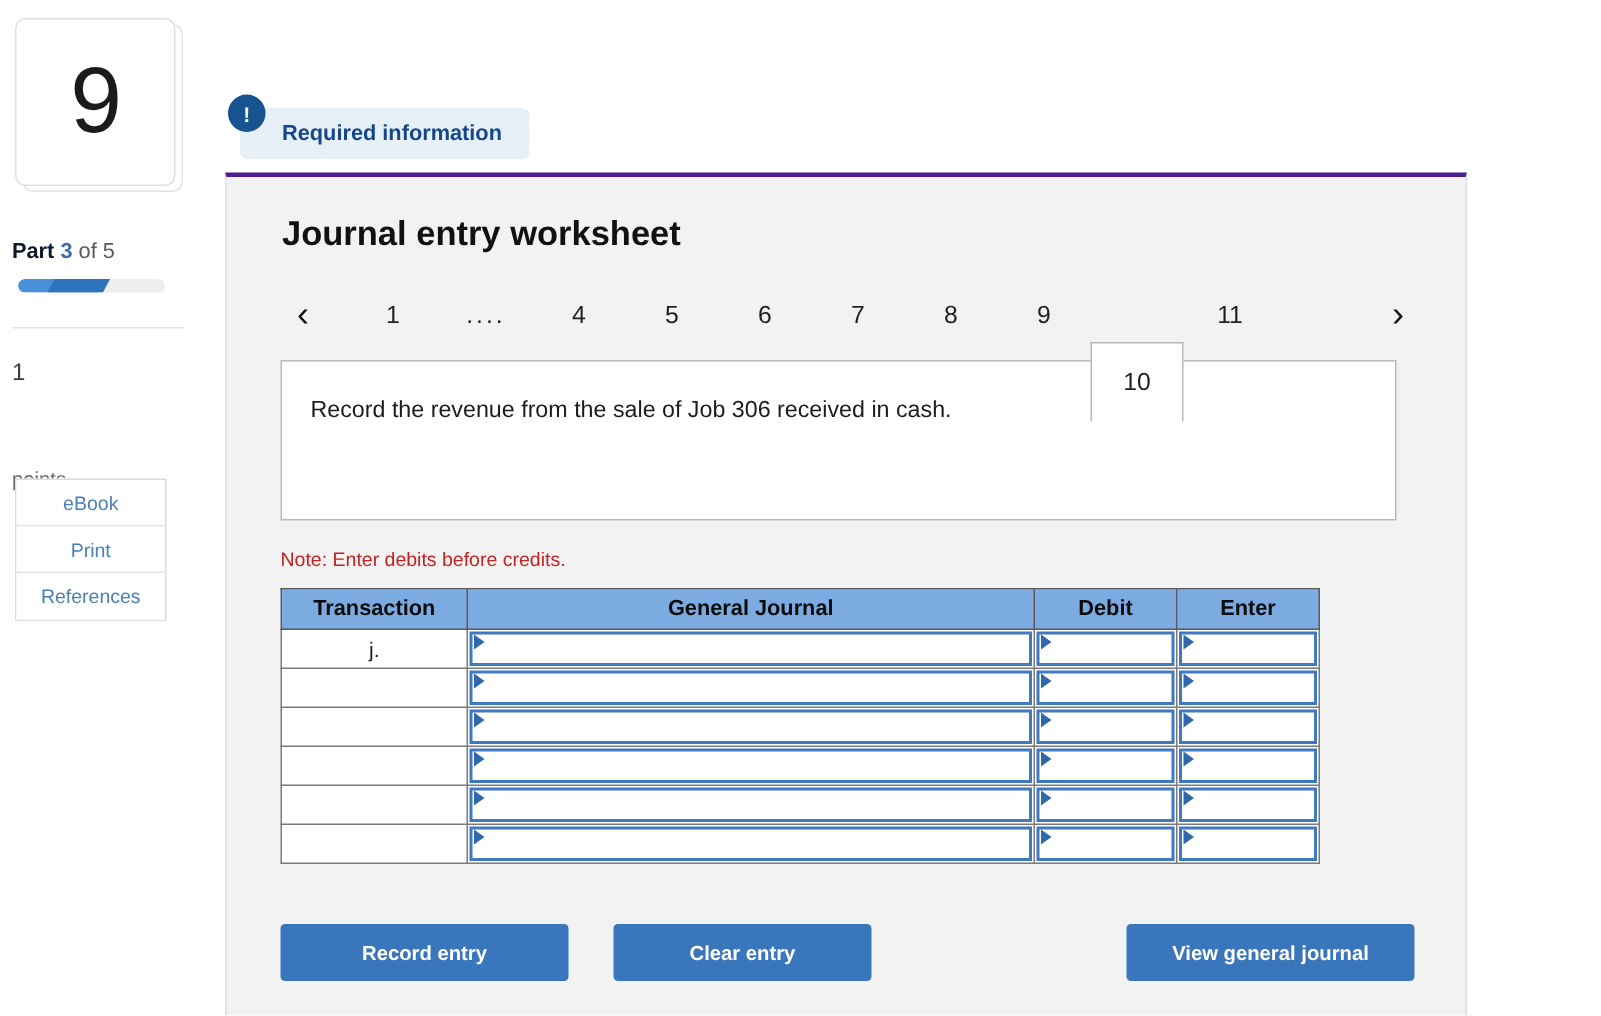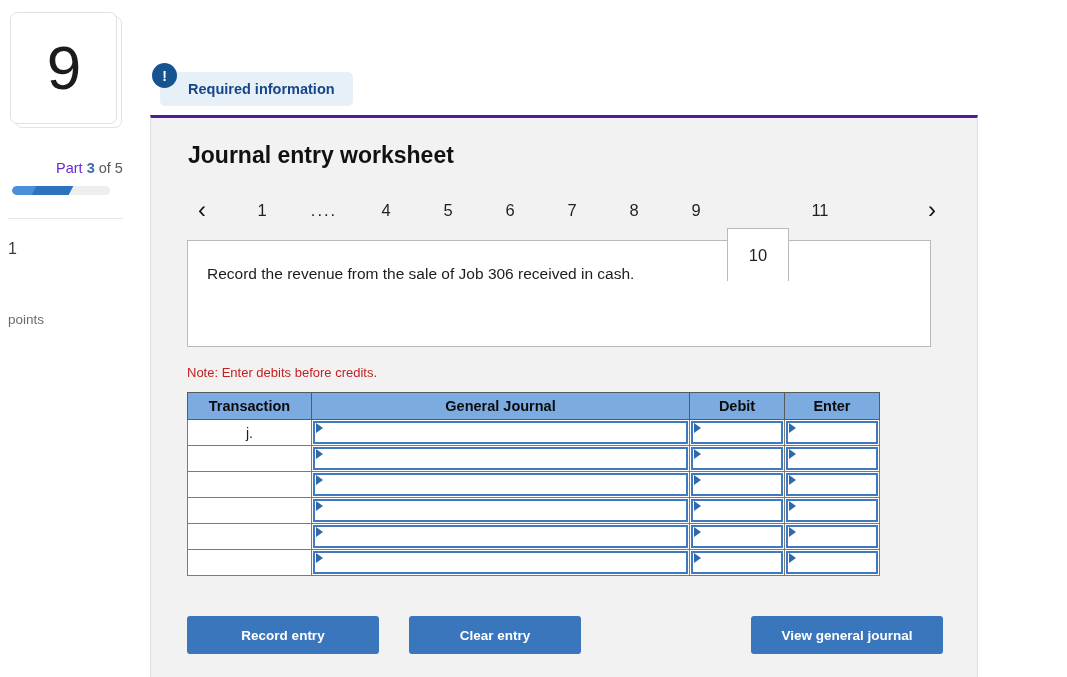--- a/index.html
+++ b/index.html
@@ -24,21 +24,21 @@
     position: absolute; left: 0; top: 0; width: 107px; height: 112px;
     background: #ffffff; border: 1px solid #e0e0e0; border-radius: 7px;
     display: flex; align-items: center; justify-content: center;
   }
   .qnum { font-size: 62px; color: #1b1b1b; font-weight: 400; line-height: 1; letter-spacing: -1px; }
 
   .part-line {
     position: absolute; left: 8px; top: 160px; width: 130px;
     font-size: 14.5px; color: #44617f;
   }
-  .part-line .b { font-weight: normal; color: #6d28d9; margin-left: 48px; }
+  .part-line .b { font-weight: bold; color: #0f172a; }
   .part-line .n { font-weight: bold; color: #3f6da3; }
   .part-line .of { font-weight: normal; color: #5a5a5a; }
 
   .progress-track {
     position: absolute; left: 12px; top: 186px; width: 98px; height: 9px;
     background: #eeeeee; border-radius: 5px; overflow: hidden;
   }
   .progress-fill {
     position: absolute; left: 0; top: 0; width: 58%; height: 100%;
     background: #4a90d9; border-radius: 5px;
@@ -176,20 +176,25 @@
     <div class="progress-track">
       <div class="progress-fill" style="width: 58%;"></div>
       <div class="progress-stripe"></div>
     </div>
 
     <div class="rail-divider"></div>
 
     <div class="pts-num">1</div>
     <div class="pts-lbl">points</div>
 
+    <div class="rail-btns">
+      <div class="rail-btn">eBook</div>
+      <div class="rail-btn">Print</div>
+      <div class="rail-btn">References</div>
+    </div>
   </div>
 
   <div class="req-wrap">
     <div class="req-pill">
       <span class="req-text">Required information</span>
     </div>
     <div class="req-badge">!</div>
   </div>
 
   <div class="panel">

